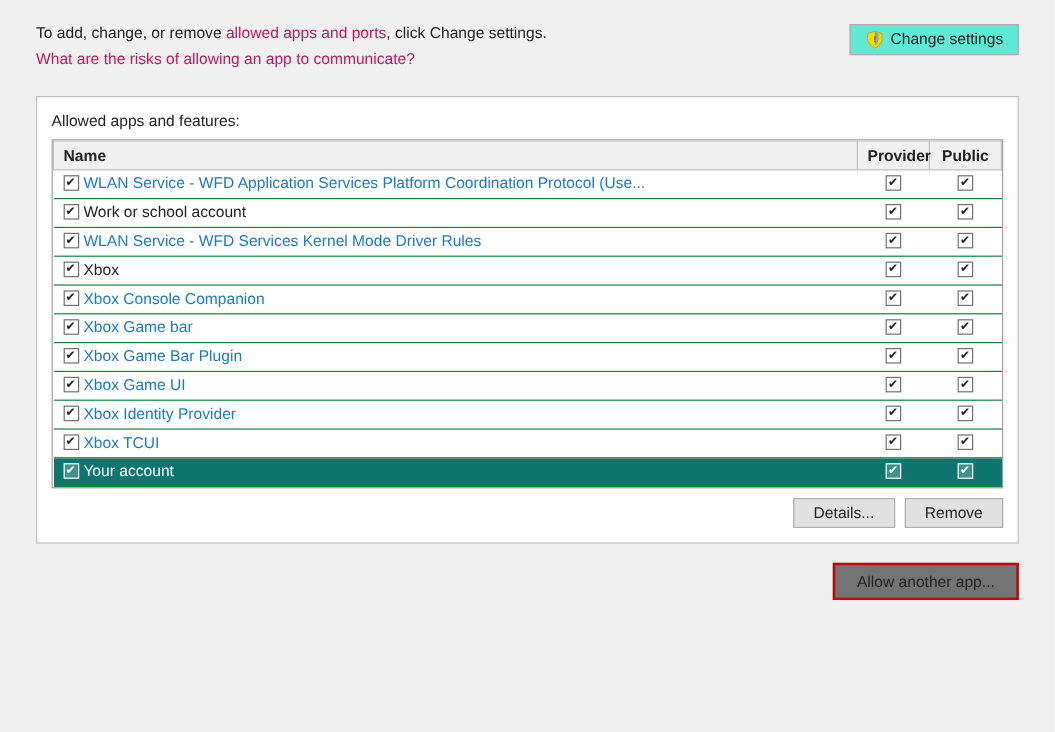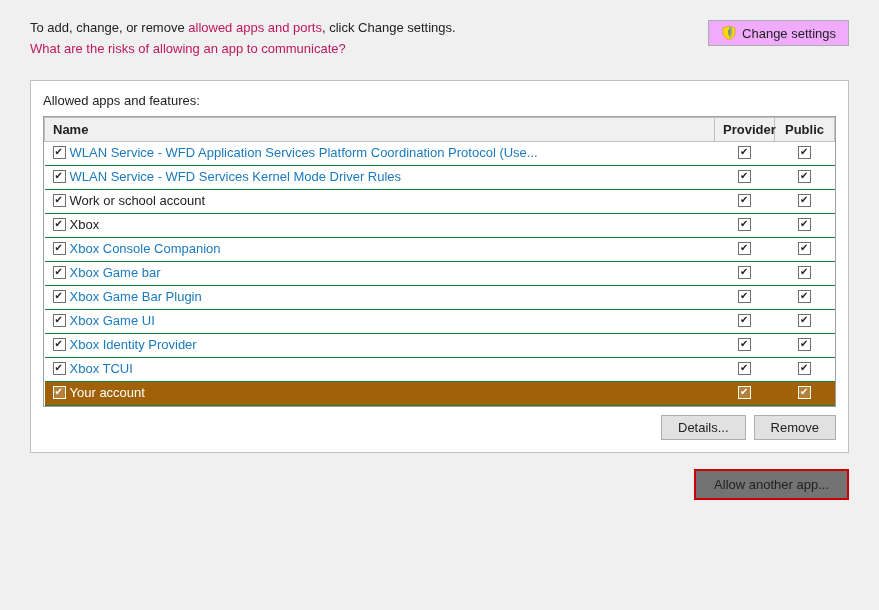--- a/index.html
+++ b/index.html
@@ -34,23 +34,22 @@
     }
     .header-row {
       display: flex;
       justify-content: space-between;
       align-items: flex-start;
       margin-bottom: 10px;
     }
     .header-left {}
     .change-settings-btn {
       display: flex;
-      align-items: center;
       gap: 5px;
-      background: #f0abfc;
+      background: #5eead4;
       border: 1px solid #adadad;
       padding: 4px 12px;
       cursor: pointer;
       font-size: 13px;
       color: #222;
       white-space: nowrap;
     }
     .shield-icon {
       width: 16px;
       height: 16px;
@@ -92,21 +91,21 @@
       text-align: center;
       width: 60px;
     }
     thead th.col-name {
       width: auto;
     }
     tbody tr {
       border-bottom: 1px solid #15803d;
     }
     tbody tr.selected {
-      background: #a16207;
+      background: #0f766e;
       color: #fff;
     }
     tbody td {
       padding: 3px 8px;
       font-size: 13px;
       vertical-align: middle;
     }
     tbody td.col-center {
       text-align: center;
     }
@@ -221,29 +220,29 @@
             <td><span class="row-checkbox">
                 <span class="cb checked"></span>
                 <span class="app-name blue">WLAN Service - WFD Application Services Platform Coordination Protocol (Use...</span>
               </span></td>
             <td class="col-center"><span class="cb checked"></span></td>
             <td class="col-center"><span class="cb checked"></span></td>
           </tr>
           <tr>
             <td><span class="row-checkbox">
                 <span class="cb checked"></span>
+                <span class="app-name">Work or school account</span>
+              </span></td>
+            <td class="col-center"><span class="cb checked"></span></td>
+            <td class="col-center"><span class="cb checked"></span></td>
+          </tr>
+          <tr>
+            <td><span class="row-checkbox">
+                <span class="cb checked"></span>
                 <span class="app-name blue">WLAN Service - WFD Services Kernel Mode Driver Rules</span>
-              </span></td>
-            <td class="col-center"><span class="cb checked"></span></td>
-            <td class="col-center"><span class="cb checked"></span></td>
-          </tr>
-          <tr>
-            <td><span class="row-checkbox">
-                <span class="cb checked"></span>
-                <span class="app-name">Work or school account</span>
               </span></td>
             <td class="col-center"><span class="cb checked"></span></td>
             <td class="col-center"><span class="cb checked"></span></td>
           </tr>
           <tr>
             <td><span class="row-checkbox">
                 <span class="cb checked"></span>
                 <span class="app-name">Xbox</span>
               </span></td>
             <td class="col-center"><span class="cb checked"></span></td>

